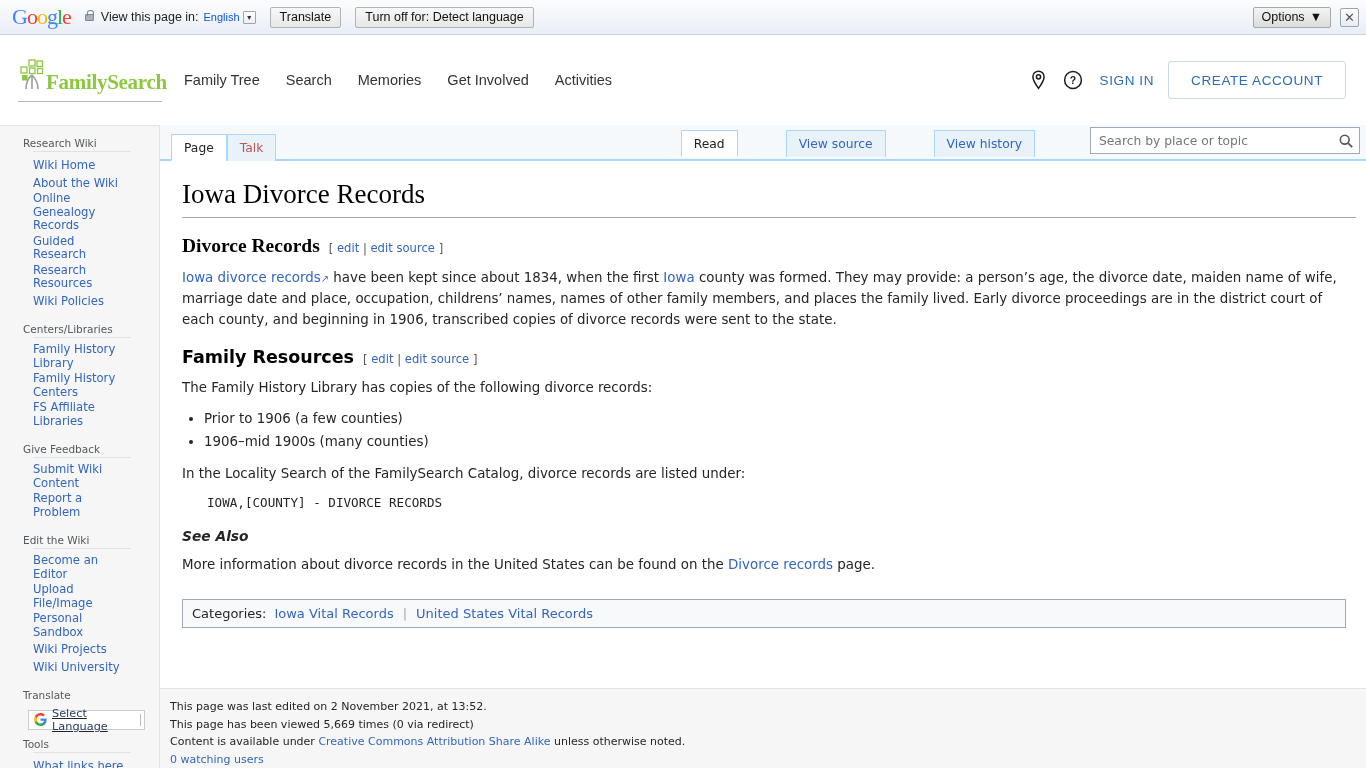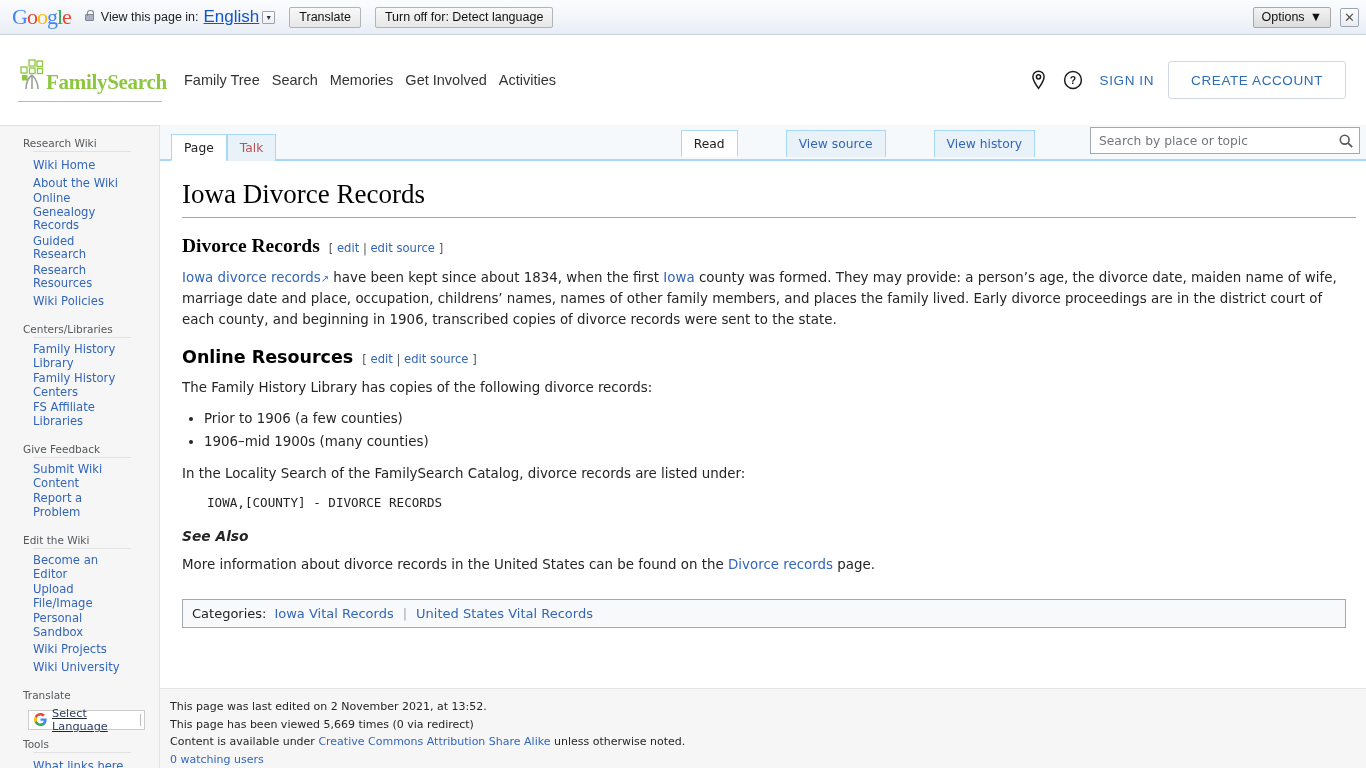--- a/index.html
+++ b/index.html
@@ -24,21 +24,21 @@
     font-family:"Liberation Serif", serif; font-weight:400; line-height:1;}
   #gt-logo .b{color:#4285f4;} #gt-logo .r{color:#ea4335;}
   #gt-logo .y{color:#fbbc05;} #gt-logo .g{color:#34a853;}
   .lock{ width:9px; height:7px; border:1px solid #7d8794; background:#aab3bf;
          position:relative; margin-left:14px; border-radius:1px;}
   .lock:before{content:""; position:absolute; width:5px; height:5px;
          border:1px solid #7d8794; border-bottom:none; border-radius:3px 3px 0 0;
          left:1px; top:-5px;}
   #gt-text{ margin-left:7px; font-size:12.5px; color:#222; }
   #gt-lang-wrap{ margin-left:5px; display:flex; align-items:center; }
-  #gt-lang{ font-size:17px; color:#15c; text-decoration:underline; cursor:pointer;}
+  #gt-lang{ font-size:11px; color:#15c; cursor:pointer;}
   #gt-lang-arrow{
     margin-left:3px; width:13px; height:13px; border:1px solid #9aa5b1;
     background:linear-gradient(to bottom,#fdfdfd,#eceff3);
     display:flex; align-items:center; justify-content:center;
     font-size:7px; color:#333; border-radius:1px;
   }
   .gt-btn{
     margin-left:14px; height:21px; padding:0 9px;
     border:1px solid #b3b3b3; border-radius:2px;
     background:linear-gradient(to bottom,#f8f8f8,#e7e7e7);
@@ -67,21 +67,21 @@
     display:flex; align-items:center; position:relative;
   }
   #fs-logo-wrap{ margin-left:18px; display:flex; flex-direction:column; width:144px;}
   #fs-logo{ display:flex; align-items:flex-end; height:34px;}
   #fs-logo-text{
     font-family:"Liberation Serif", serif; font-weight:bold;
     font-size:21px; color:#8dc63f; letter-spacing:-0.3px; line-height:1;
     margin-left:-2px;
   }
   #fs-logo-underline{ height:1px; background:#b9b9b9; margin-top:8px; width:100%;}
-  #fs-nav{ display:flex; margin-left:22px; gap:12px; }
+  #fs-nav{ display:flex; margin-left:22px; gap:26px; }
   .fs-nav-item{ font-size:14.5px; color:#333; cursor:pointer;
       font-family:"Liberation Sans", sans-serif;}
   #fs-right{ position:absolute; right:20px; display:flex; align-items:center; gap:0;}
   .hdr-icon{ width:34px; display:flex; align-items:center; justify-content:center;
       cursor:pointer; color:#1b1b1b;}
   #sign-in{ font-size:13.5px; color:#2e6db5; letter-spacing:.6px;
       margin:0 14px 0 10px; cursor:pointer; font-family:"Liberation Sans", sans-serif;}
   #create-account{
     border:1px solid #cfd8e3; border-radius:3px; height:38px; padding:0 22px;
     display:flex; align-items:center; color:#2e6db5; font-size:13.5px;
@@ -370,21 +370,21 @@
           <a>edit source</a>
           <span>]</span>
         </span>
       </h2>
 
       <p class="body">
         <a class="wlink">Iowa divorce records</a><span class="extlink-ico">↗</span><span> have been kept since about 1834, when the first </span><a class="wlink">Iowa</a><span> county was formed. They may provide: a person’s age, the divorce date, maiden name of wife, marriage date and place, occupation, childrens’ names, names of other family members, and places the family lived. Early divorce proceedings are in the district court of each county, and beginning in 1906, transcribed copies of divorce records were sent to the state.</span>
       </p>
 
       <h2 class="section sans">
-        <span>Online Resources</span>
+        <span>Family Resources</span>
         <span class="editsec">
           <span>[</span>
           <a>edit</a>
           <span>|</span>
           <a>edit source</a>
           <span>]</span>
         </span>
       </h2>
 
       <p class="body">The Family History Library has copies of the following divorce records:</p>

